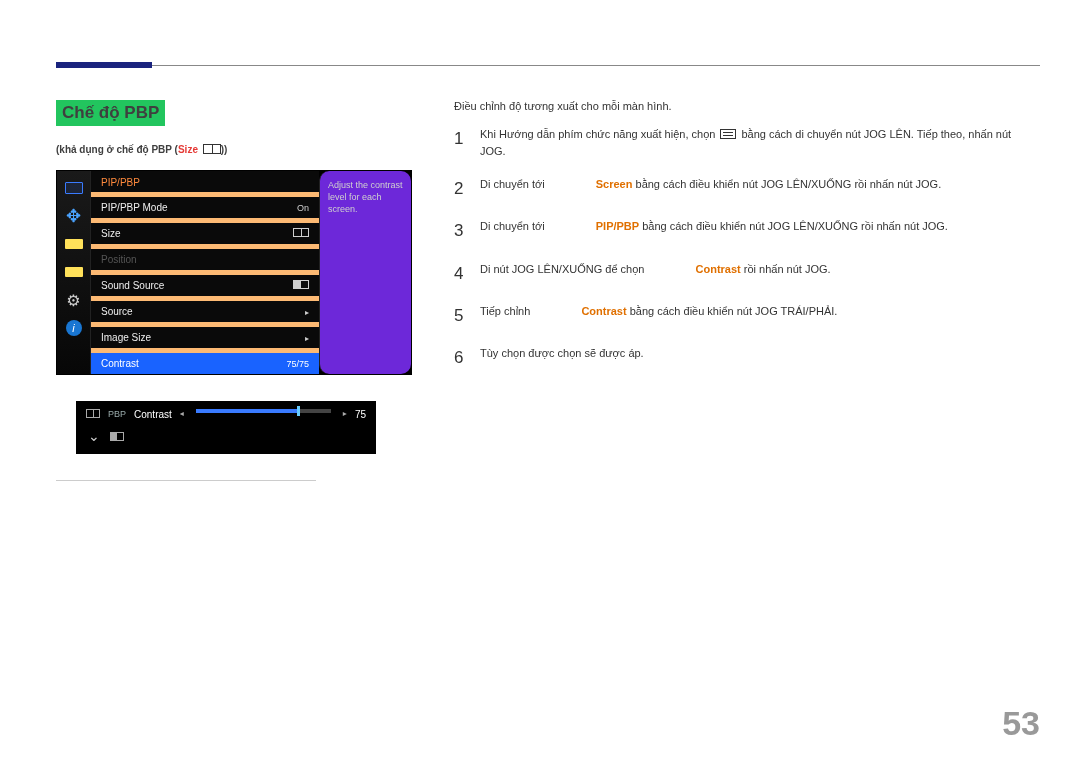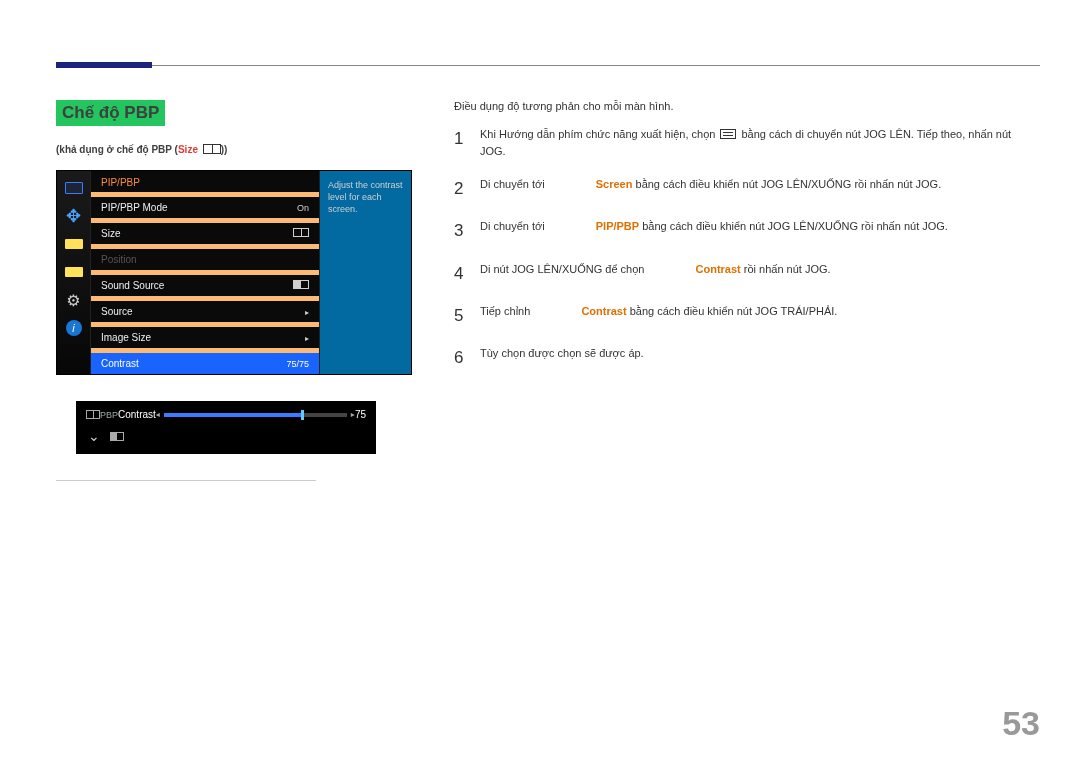--- a/index.html
+++ b/index.html
@@ -130,36 +130,37 @@
   }
   .val-sizeicon::after{content:"";position:absolute;left:50%;top:0;bottom:0;border-left:1px solid #cfcfcf;}
   .val-soundicon {
     display:inline-block;width:16px;height:9px;border:1px solid #cfcfcf;position:relative;
   }
   .val-soundicon::before{content:"";position:absolute;left:0;top:0;bottom:0;width:50%;background:#cfcfcf;}
   .val-arrow::before { content:"▸"; font-size:8px;color:#cfcfcf; }
 
   .osd-side-tip {
     width: 92px;
-    background:#0369a1;
+    background:#6d28d9;
     font-size:9px; color:#cfcfcf;
     padding:8px 8px;
     border-left:1px solid #222;
     line-height:1.35;
+    border-radius:10px;
   }
 
   
   .slider-osd {
     margin-top: 26px;
     width: 300px;
     margin-left: 20px;
     background:#000; color:#fff; font-size:10px;
     padding: 8px 10px 10px;
   }
-  .slider-row1 { display:flex; align-items:center; }
+  .slider-row1 { display:flex; align-items:flex-start; gap:8px; }
   .slider-row1 .box-icon {
     display:inline-block;width:14px;height:9px;border:1px solid #aaa;position:relative;
   }
   .slider-row1 .box-icon::after{content:"";position:absolute;left:50%;top:0;bottom:0;border-left:1px solid #aaa;}
   .slider-row1 .pbp { color:#9aa; font-size:9px; }
   .slider-row1 .lbl { color:#fff; }
   .slider-row1 .tri { font-size:8px;color:#aaa; }
   .slider-track {
     flex:1; height:4px; width:120px;
     background:linear-gradient(to right,#3a7bff 0 75%, #444 75% 100%);
@@ -280,21 +281,21 @@
     <div class="slider-row2">
       <span class="chev"></span>
       <span class="ret"></span>
     </div>
   </div>
 
   <div class="footnote-rule"></div>
 </div>
 
 <div class="right-col">
-  <div class="intro-line">Điều dụng độ tương phản cho mỗi màn hình.</div>
+  <div class="intro-line">Điều chỉnh độ tương xuất cho mỗi màn hình.</div>
 
   <div class="step">
     <div class="step-num">1</div>
     <div>
       <span>Khi Hướng dẫn phím chức năng xuất hiện, chọn </span><span class="menu-icon"></span><span> bằng cách di chuyển nút JOG LÊN. Tiếp theo, nhấn nút JOG.</span>
     </div>
   </div>
 
   <div class="step">
     <div class="step-num">2</div>

